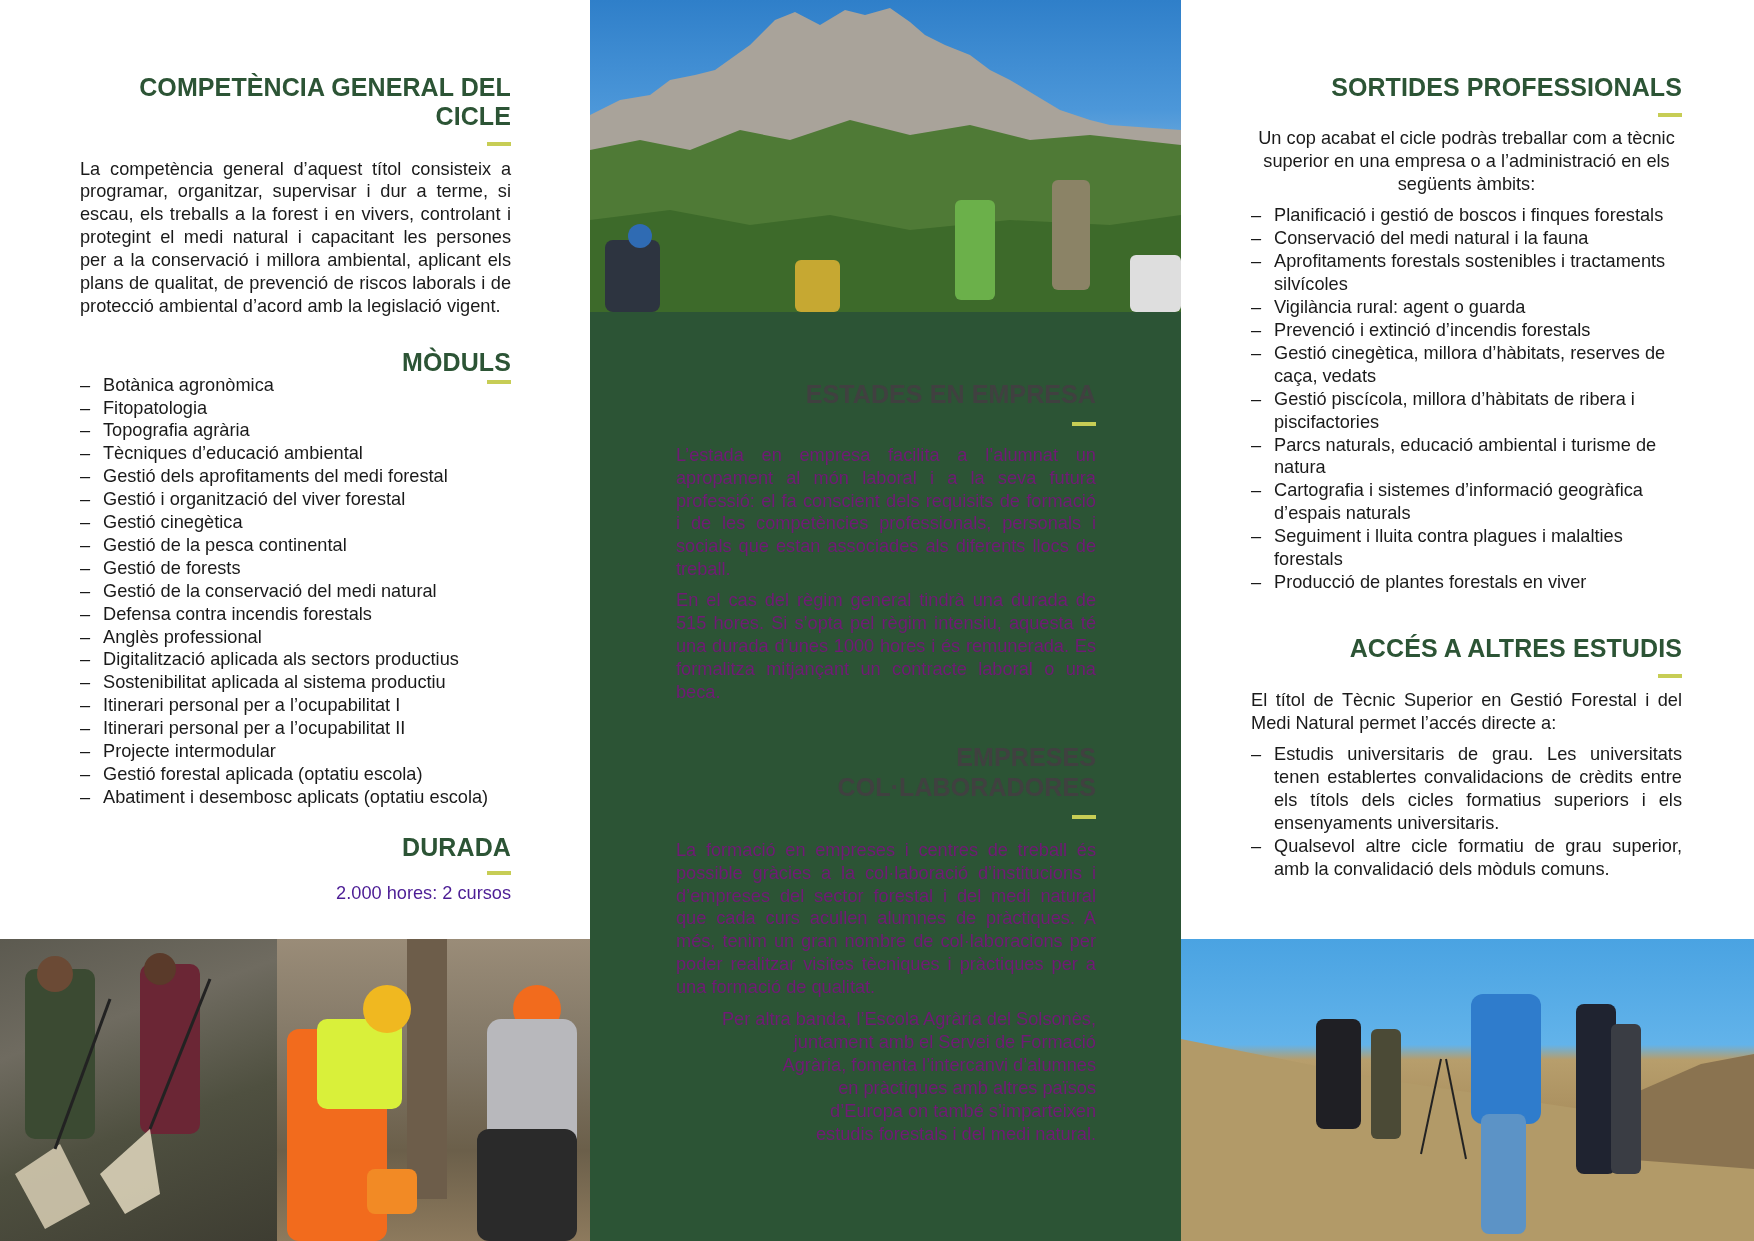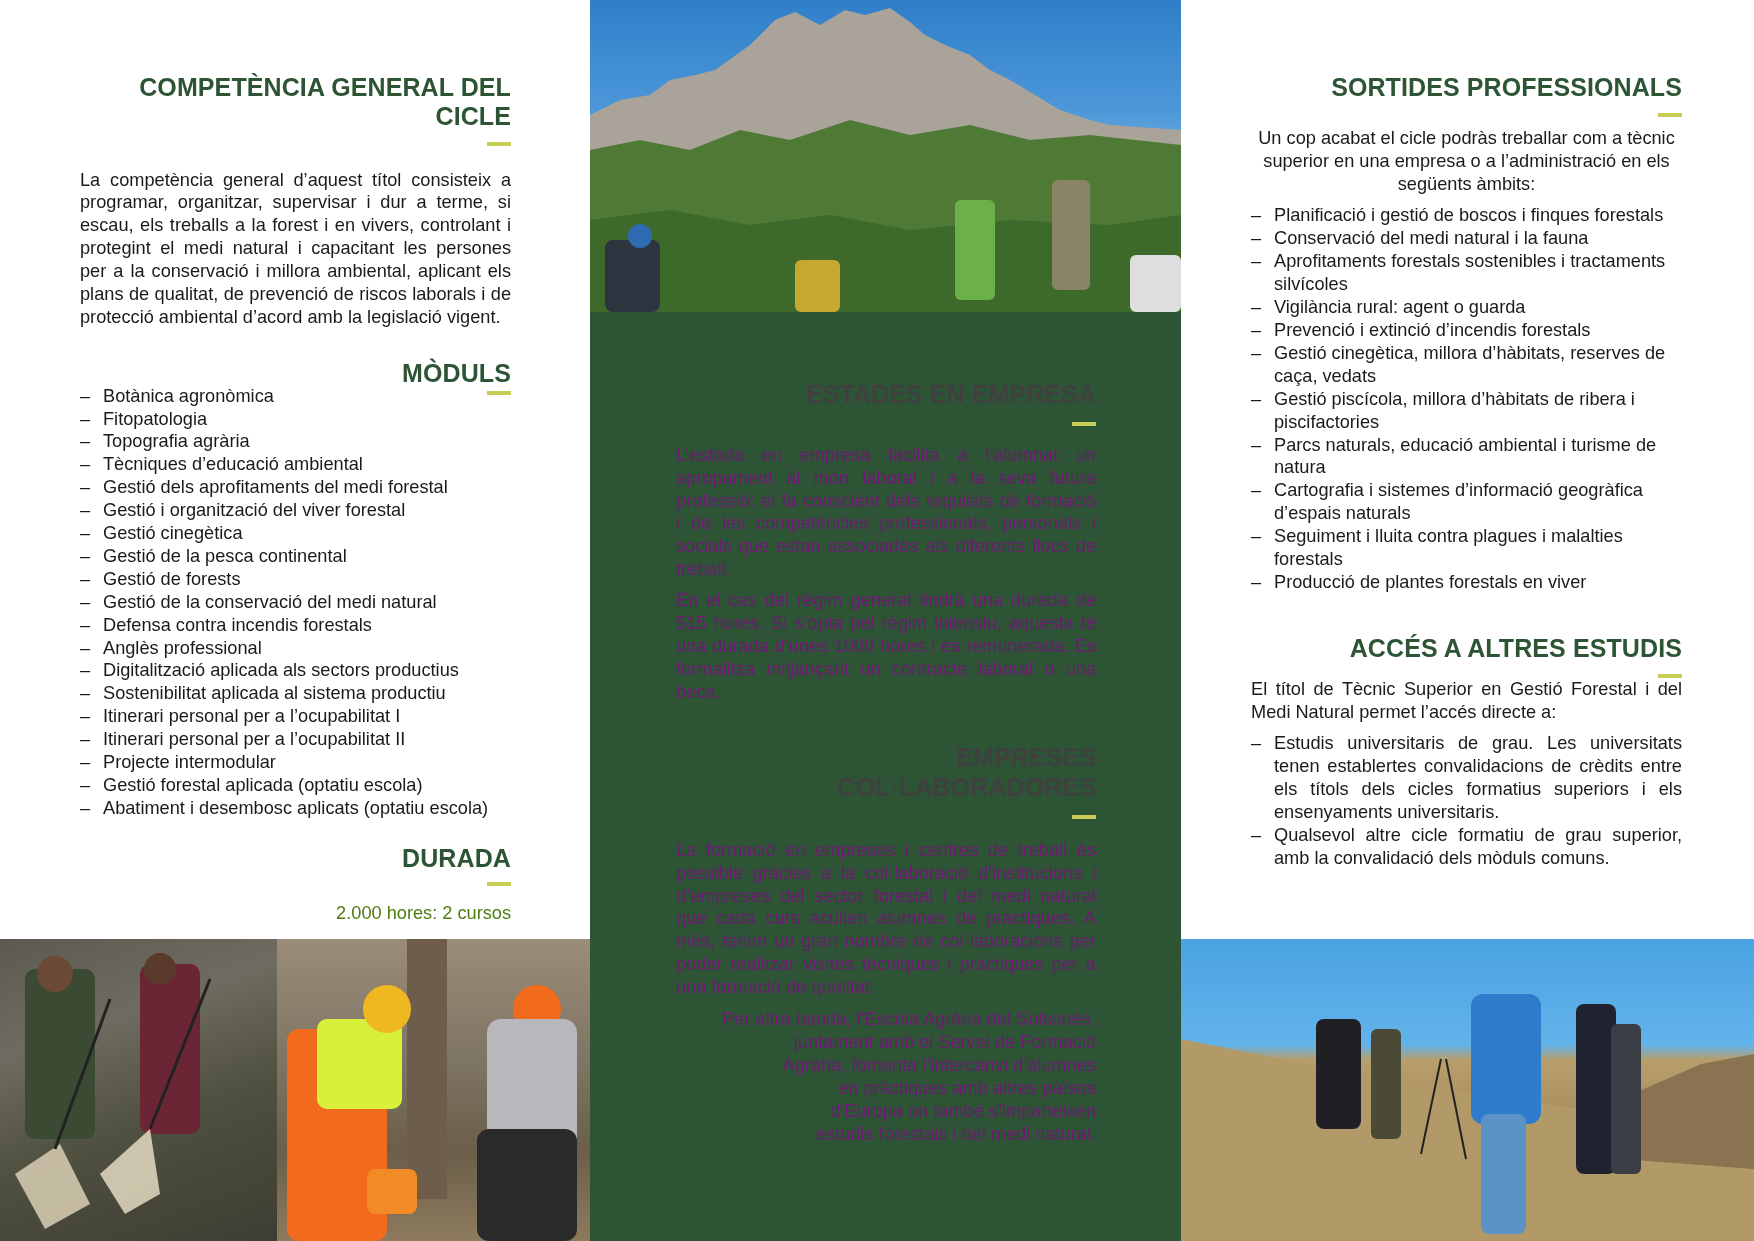--- a/index.html
+++ b/index.html
@@ -22,27 +22,27 @@
   .justify { text-align: justify; }
 
   ul.dash { list-style: none; }
   ul.dash li { position: relative; padding-left: 23px; font-size: 18.2px; line-height: 22.9px; }
   ul.dash li::before { content: "\2013"; position: absolute; left: 0; top: 0; }
 
   
   #col-left { position: absolute; left: 80px; top: 70px; width: 431px; }
   #col-left .sec1-head { margin-top: 3px; }
   #col-left .sec1-bar { margin-top: 11px; }
-  #col-left .sec1-body { margin-top: 23px; }
+  #col-left .sec1-body { margin-top: 12px; }
   #col-left .sec2-head { margin-top: 30px; }
   #col-left .sec2-bar { margin-top: 3px; }
   #col-left .sec2-list { margin-top: -10px; }
   #col-left .sec3-head { margin-top: 24px; }
   #col-left .sec3-bar { margin-top: 9px; }
-  #col-left .durada-value { text-align: right; color: #4d7c0f; font-size: 18.2px; margin-top: 17px; }
+  #col-left .durada-value { text-align: right; color: #4c1d95; font-size: 18.2px; margin-top: 8px; }
 
   
   #photo-top {
     position: absolute; left: 590px; top: 0; width: 591px; height: 312px; overflow: hidden;
     background: linear-gradient(180deg, #2f7fc9 0%, #4c97d9 35%, #6aa8dc 48%, #7f8f6c 55%, #3f6b2f 75%, #4a5e34 100%);
   }
   #green-panel { position: absolute; left: 590px; top: 312px; width: 591px; height: 929px; background: #2c5435; }
   #col-mid { position: absolute; left: 676px; top: 380px; width: 420px; color: #ffffff; }
   #col-mid .body-text { color: #701a75; }
   #col-mid .h1 { margin-top: 0; }
@@ -56,21 +56,21 @@
   #col-mid .p4 span { display: block; }
 
   
   #col-right { position: absolute; left: 1251px; top: 70px; width: 431px; }
   #col-right .h1 { margin-top: 3px; }
   #col-right .b1 { margin-top: 11px; }
   #col-right .intro { margin-top: 10px; text-align: center; }
   #col-right .list1 { margin-top: 9px; }
   #col-right .h2 { margin-top: 40px; }
   #col-right .b2 { margin-top: 11px; }
-  #col-right .intro2 { }
+  #col-right .intro2 { margin-top: 11px; }
   #col-right .list2 { margin-top: 9px; }
   #col-right .list2 li { text-align: justify; }
 
   
   .photo { position: absolute; overflow: hidden; }
   #photo-river {
     left: 0; top: 939px; width: 277px; height: 302px;
     background: linear-gradient(160deg, #5c5a50 0%, #6f6b60 30%, #4f5040 60%, #3e3d32 100%);
   }
   #photo-forestry {

